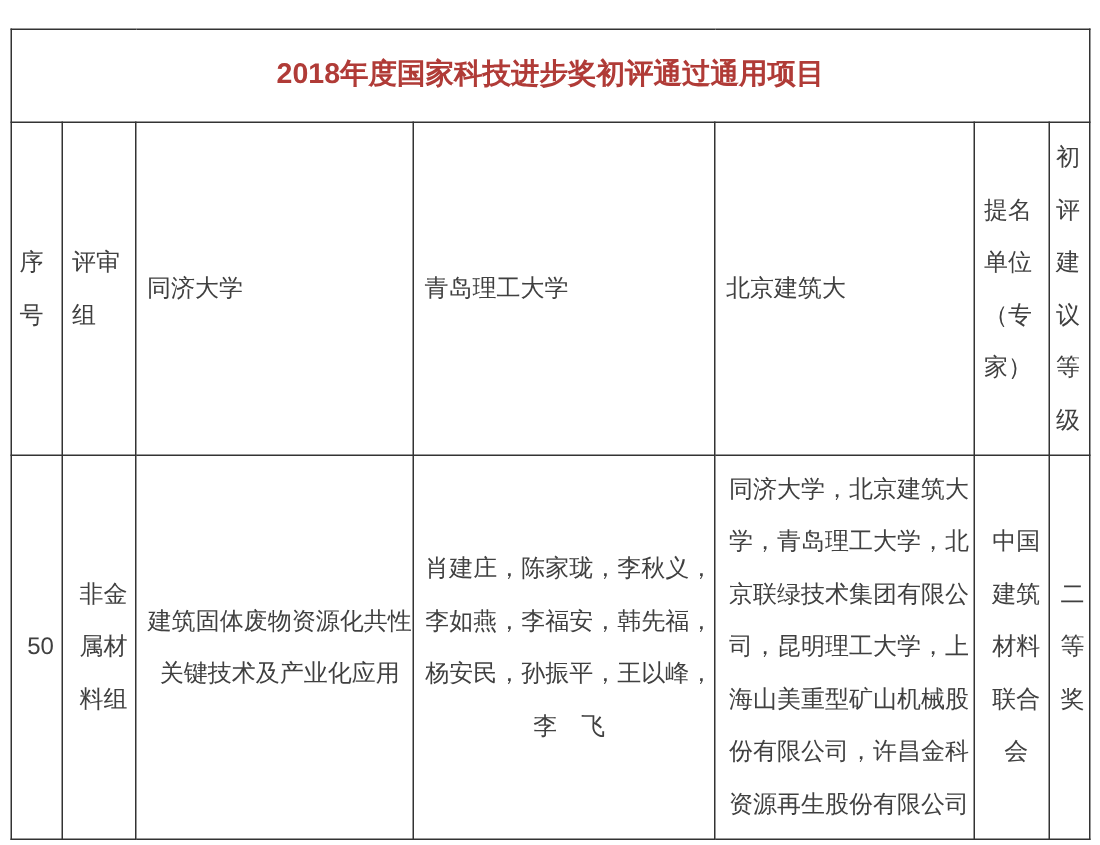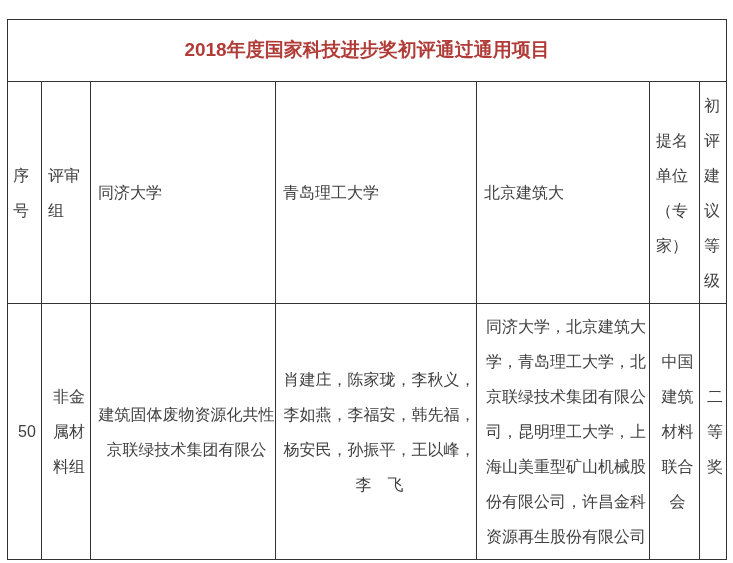--- a/index.html
+++ b/index.html
@@ -93,21 +93,21 @@
 议
 等
 级</th>
       </tr>
       <tr class="data-row">
         <td class="col-index">50</td>
         <td class="col-group">非金
 属材
 料组</td>
         <td class="col-project">建筑固体废物资源化共性
-京联绿技术集团有限公</td>
+关键技术及产业化应用</td>
         <td class="col-people">肖建庄，陈家珑，李秋义，
 李如燕，李福安，韩先福，
 杨安民，孙振平，王以峰，
 李　飞</td>
         <td class="col-units">同济大学，北京建筑大
 学，青岛理工大学，北
 京联绿技术集团有限公
 司，昆明理工大学，上
 海山美重型矿山机械股
 份有限公司，许昌金科

